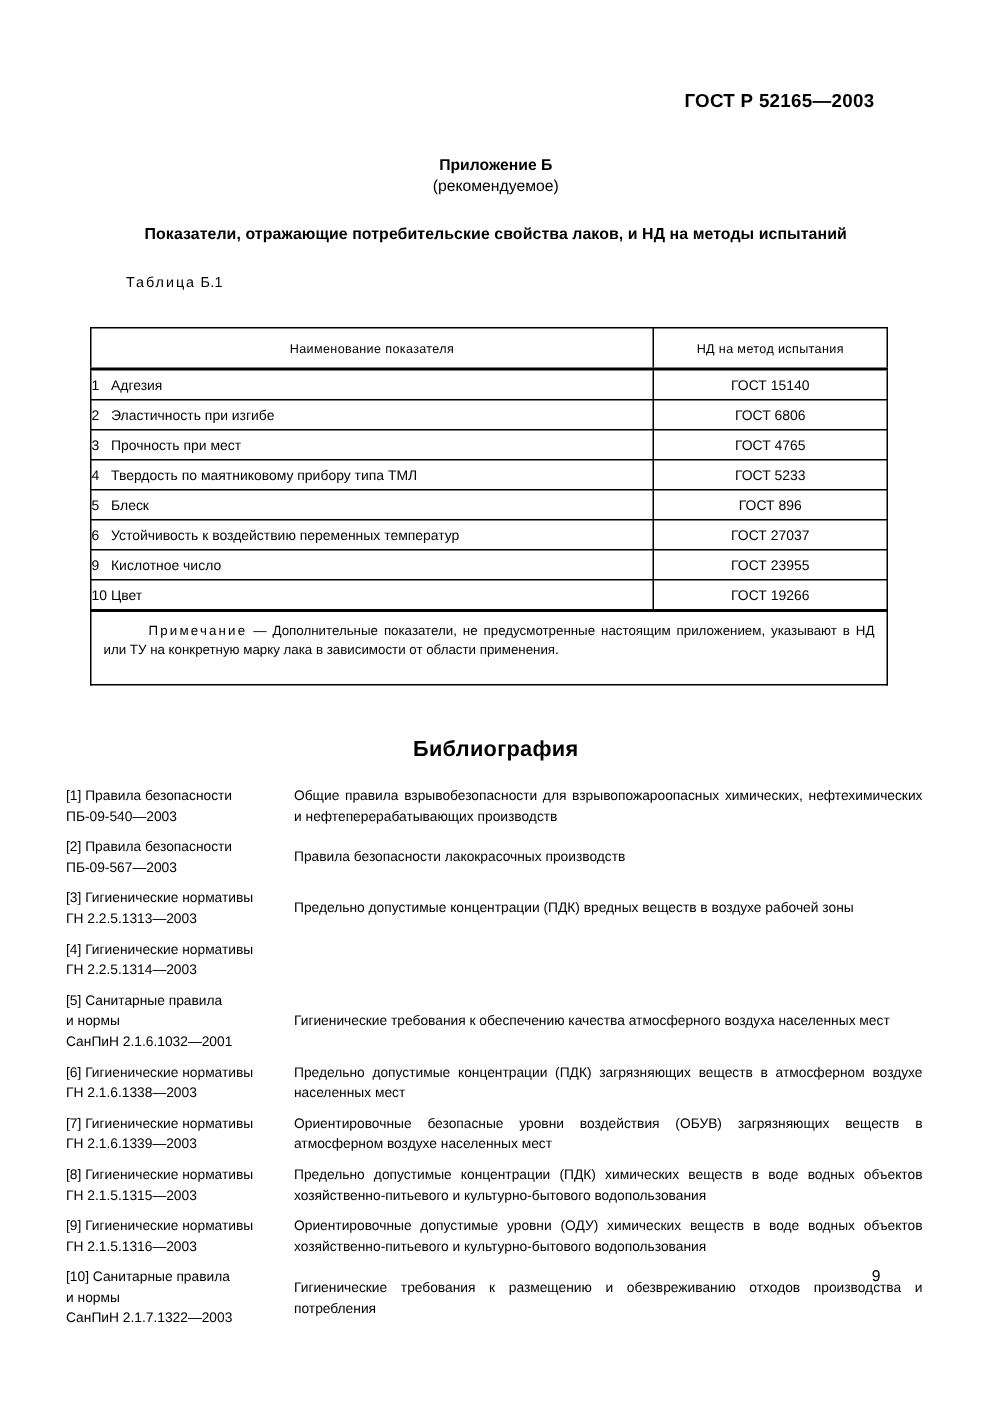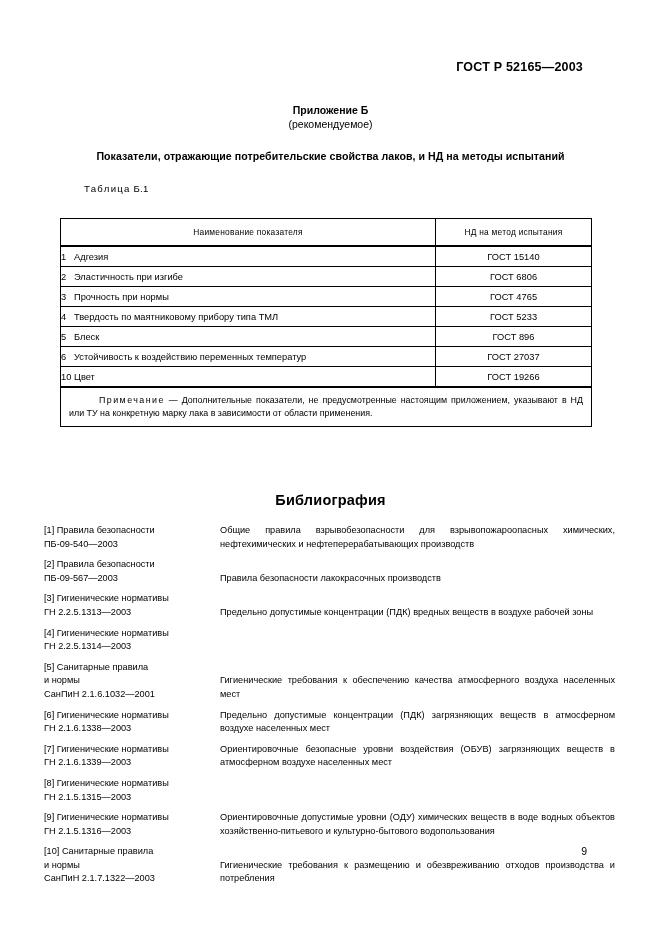--- a/index.html
+++ b/index.html
@@ -114,21 +114,21 @@
     min-width: 13px;
   }
   .cell-nd {
     padding-left: 16px;
     text-align: center;
     white-space: nowrap;
   }
 
   .note-row td {
     height: auto;
-    padding: 6px 8px 7px 8px;
+    padding: 6px 8px 17px 8px;
     text-align: justify;
     font-size: 8.9px;
     line-height: 12.6px;
     border-top-width: 2px;
   }
   .note-lead {
     letter-spacing: 1.45px;
     padding-left: 30px;
   }
 
@@ -146,23 +146,22 @@
 
   .biblio-list {
     position: absolute;
     top: 524px;
     left: 44px;
     width: 573px;
     font-size: 9.2px;
   }
   .biblio-row {
     display: flex;
-    align-items: flex-end;
+    align-items: center;
     margin-bottom: 7px;
-    gap: 24px;
   }
   .biblio-ref {
     width: 152px;
     flex: 0 0 152px;
     line-height: 13.6px;
     white-space: pre-line;
   }
   .biblio-desc {
     flex: 1 1 auto;
     line-height: 13.6px;
@@ -211,34 +210,38 @@
     <tbody id="table-body">
         <tr>
           <td class="cell-name"><span class="idx">1</span><span>Адгезия</span></td>
           <td class="cell-nd">ГОСТ 15140</td>
         </tr>
         <tr>
           <td class="cell-name"><span class="idx">2</span><span>Эластичность при изгибе</span></td>
           <td class="cell-nd">ГОСТ 6806</td>
         </tr>
         <tr>
-          <td class="cell-name"><span class="idx">3</span><span>Прочность при нормы</span></td>
+          <td class="cell-name"><span class="idx">3</span><span>Прочность при мест</span></td>
           <td class="cell-nd">ГОСТ 4765</td>
         </tr>
         <tr>
           <td class="cell-name"><span class="idx">4</span><span>Твердость по маятниковому прибору типа ТМЛ</span></td>
           <td class="cell-nd">ГОСТ 5233</td>
         </tr>
         <tr>
           <td class="cell-name"><span class="idx">5</span><span>Блеск</span></td>
           <td class="cell-nd">ГОСТ 896</td>
         </tr>
         <tr>
           <td class="cell-name"><span class="idx">6</span><span>Устойчивость к воздействию переменных температур</span></td>
           <td class="cell-nd">ГОСТ 27037</td>
+        </tr>
+        <tr>
+          <td class="cell-name"><span class="idx">9</span><span>Кислотное число</span></td>
+          <td class="cell-nd">ГОСТ 23955</td>
         </tr>
         <tr>
           <td class="cell-name"><span class="idx">10</span><span>Цвет</span></td>
           <td class="cell-nd">ГОСТ 19266</td>
         </tr>
         <tr class="note-row">
           <td colspan="2"><span class="note-lead">Примечание</span><span> — Дополнительные показатели, не предусмотренные настоящим приложением, указывают в НД или ТУ на конкретную марку лака в зависимости от области применения.</span></td>
         </tr>
       </tbody>
   </table>
@@ -277,20 +280,21 @@
         <div class="biblio-desc">Предельно допустимые концентрации (ПДК) загрязняющих веществ в атмосферном воздухе населенных мест</div>
       </div>
       <div class="biblio-row">
         <div class="biblio-ref">[7]  Гигиенические нормативы
 ГН 2.1.6.1339—2003</div>
         <div class="biblio-desc">Ориентировочные безопасные уровни воздействия (ОБУВ) загрязняющих веществ в атмосферном воздухе населенных мест</div>
       </div>
       <div class="biblio-row">
         <div class="biblio-ref">[8]  Гигиенические нормативы
 ГН 2.1.5.1315—2003</div>
+        <div class="biblio-desc">Предельно допустимые концентрации (ПДК) химических веществ в воде водных объектов хозяйственно-питьевого и культурно-бытового водопользования</div>
       </div>
       <div class="biblio-row">
         <div class="biblio-ref">[9]  Гигиенические нормативы
 ГН 2.1.5.1316—2003</div>
         <div class="biblio-desc">Ориентировочные допустимые уровни (ОДУ) химических веществ в воде водных объектов хозяйственно-питьевого и культурно-бытового водопользования</div>
       </div>
       <div class="biblio-row">
         <div class="biblio-ref">[10]  Санитарные правила
 и нормы
 СанПиН 2.1.7.1322—2003</div>

